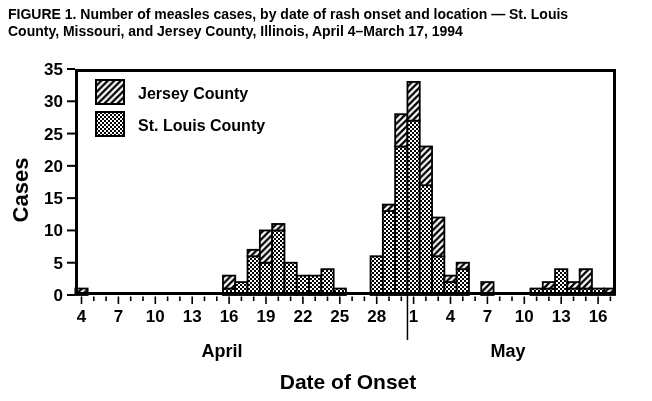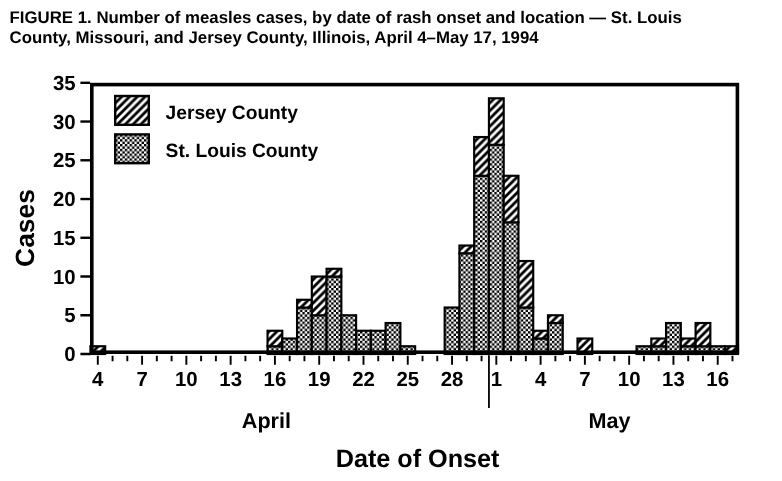--- a/index.html
+++ b/index.html
@@ -9,21 +9,21 @@
          font-size:14px;font-weight:bold;line-height:17px;letter-spacing:0;}
   .chart-wrap{position:absolute;left:0;top:0;width:652px;height:401px;}
   svg text{font-family:"Liberation Sans",sans-serif;fill:#000;}
 </style>
 </head>
 <body>
 
 <div class="chart-wrap">
   <div class="title">
     <div>FIGURE 1. Number of measles cases, by date of rash onset and location — St. Louis</div>
-    <div>County, Missouri, and Jersey County, Illinois, April 4–May 17, 1994</div>
+    <div>County, Missouri, and Jersey County, Illinois, April 4–March 17, 1994</div>
   </div>
   <svg id="chart-svg" width="652" height="401" viewBox="0 0 652 401">
       <defs>
         <pattern id="pat-jersey" width="6.5" height="6.5" patternUnits="userSpaceOnUse">
           <rect width="6.5" height="6.5" fill="#ffffff"></rect>
           <path d="M0,6.5 L6.5,0 M-1.2,1.2 L1.2,-1.2 M5.3,7.7 L7.7,5.3" stroke="#000000" stroke-width="2.3"></path>
         </pattern>
         <pattern id="pat-stl" width="4" height="4" patternUnits="userSpaceOnUse">
           <rect width="4" height="4" fill="#ffffff"></rect>
           <rect width="2" height="2" fill="#000000"></rect>

